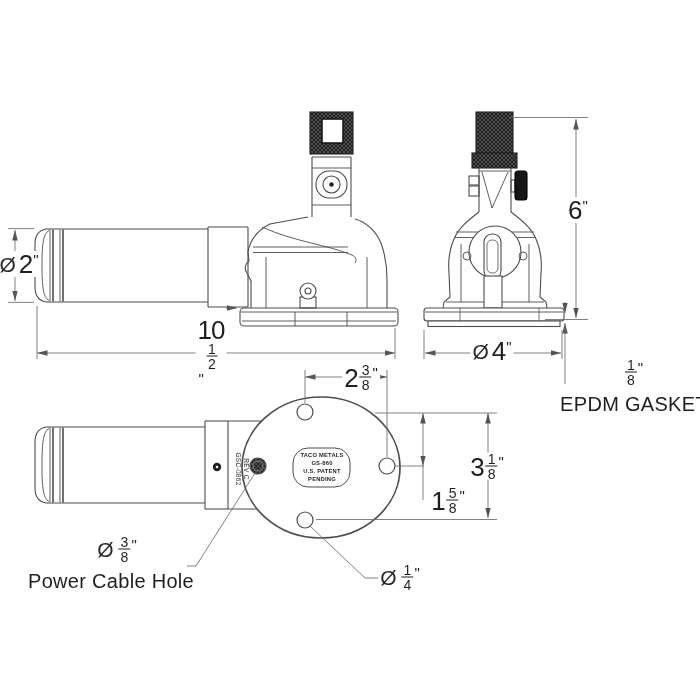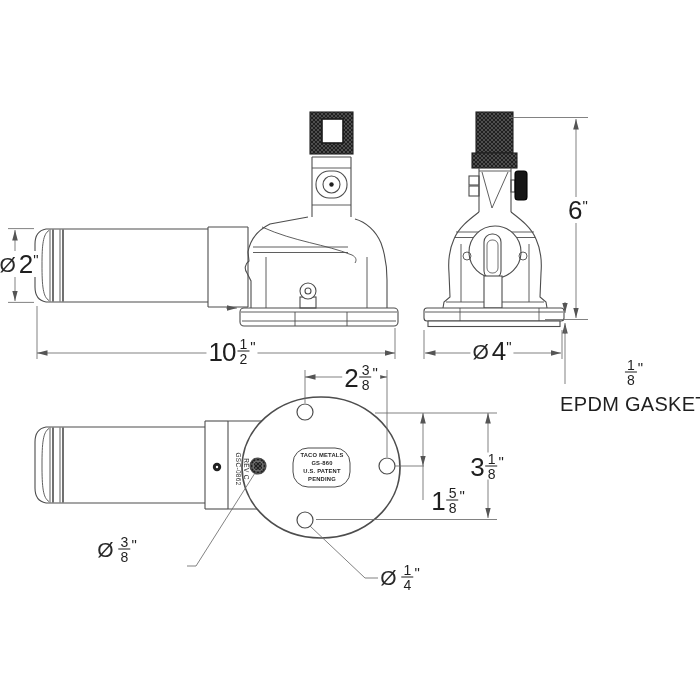--- a/index.html
+++ b/index.html
@@ -203,21 +203,21 @@
     <polyline points="310,526 365,578 378,578"></polyline>
   </g>
 </svg>
 
 <div class="lbl dim" style="left:19px;top:264px;">
   <span class="phi">Ø</span>
   <span class="whole">2</span>
   <span class="unit">"</span>
 </div>
 
-<div class="lbl dim" style="left:232px;top:351px;">
+<div class="lbl dim" style="left:211px;top:351px;flex-direction:column;">
   <span class="whole">10</span>
   <span class="frac">
     <span class="num">1</span>
     <span class="den">2</span>
   </span>
   <span class="unit">"</span>
 </div>
 
 <div class="lbl dim" style="left:578px;top:210px;">
   <span class="whole">6</span>
@@ -267,20 +267,21 @@
 </div>
 
 <div class="lbl dim" style="left:117px;top:549px;">
   <span class="phi">Ø</span>
   <span class="frac">
     <span class="num">3</span>
     <span class="den">8</span>
   </span>
   <span class="unit">"</span>
 </div>
+<div class="lbl ann" style="left:111px;top:581px;">Power Cable Hole</div>
 
 <div class="lbl dim" style="left:400px;top:577px;">
   <span class="phi">Ø</span>
   <span class="frac">
     <span class="num">1</span>
     <span class="den">4</span>
   </span>
   <span class="unit">"</span>
 </div>
 

